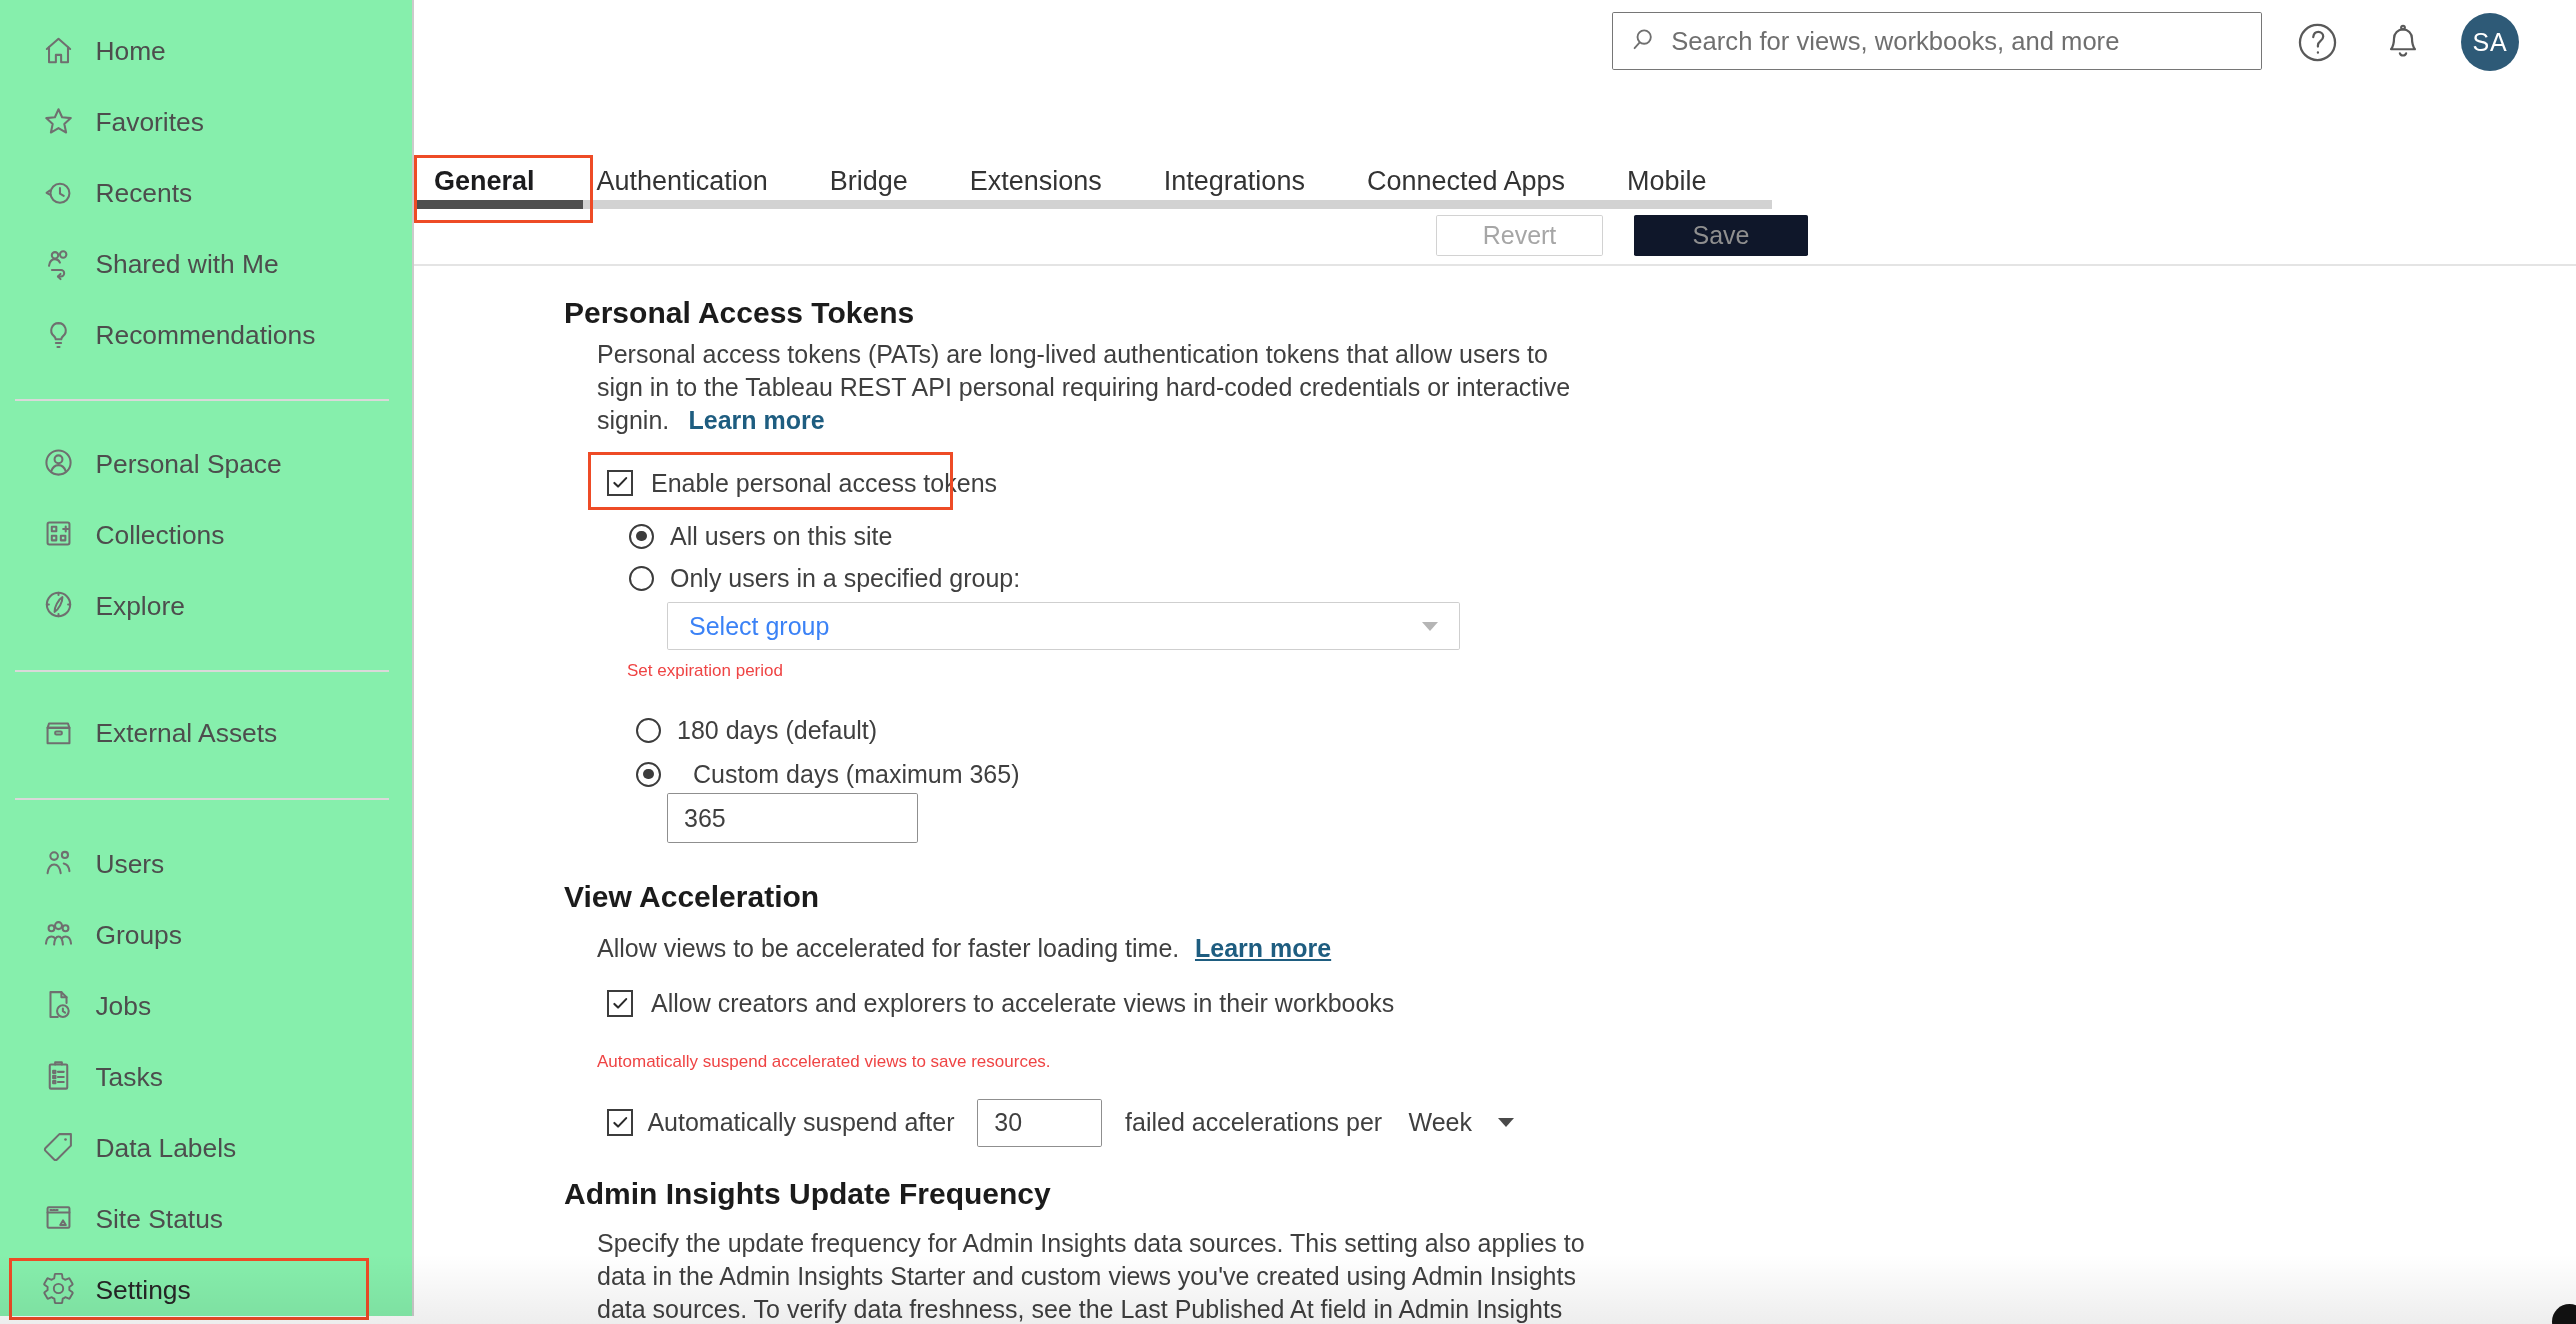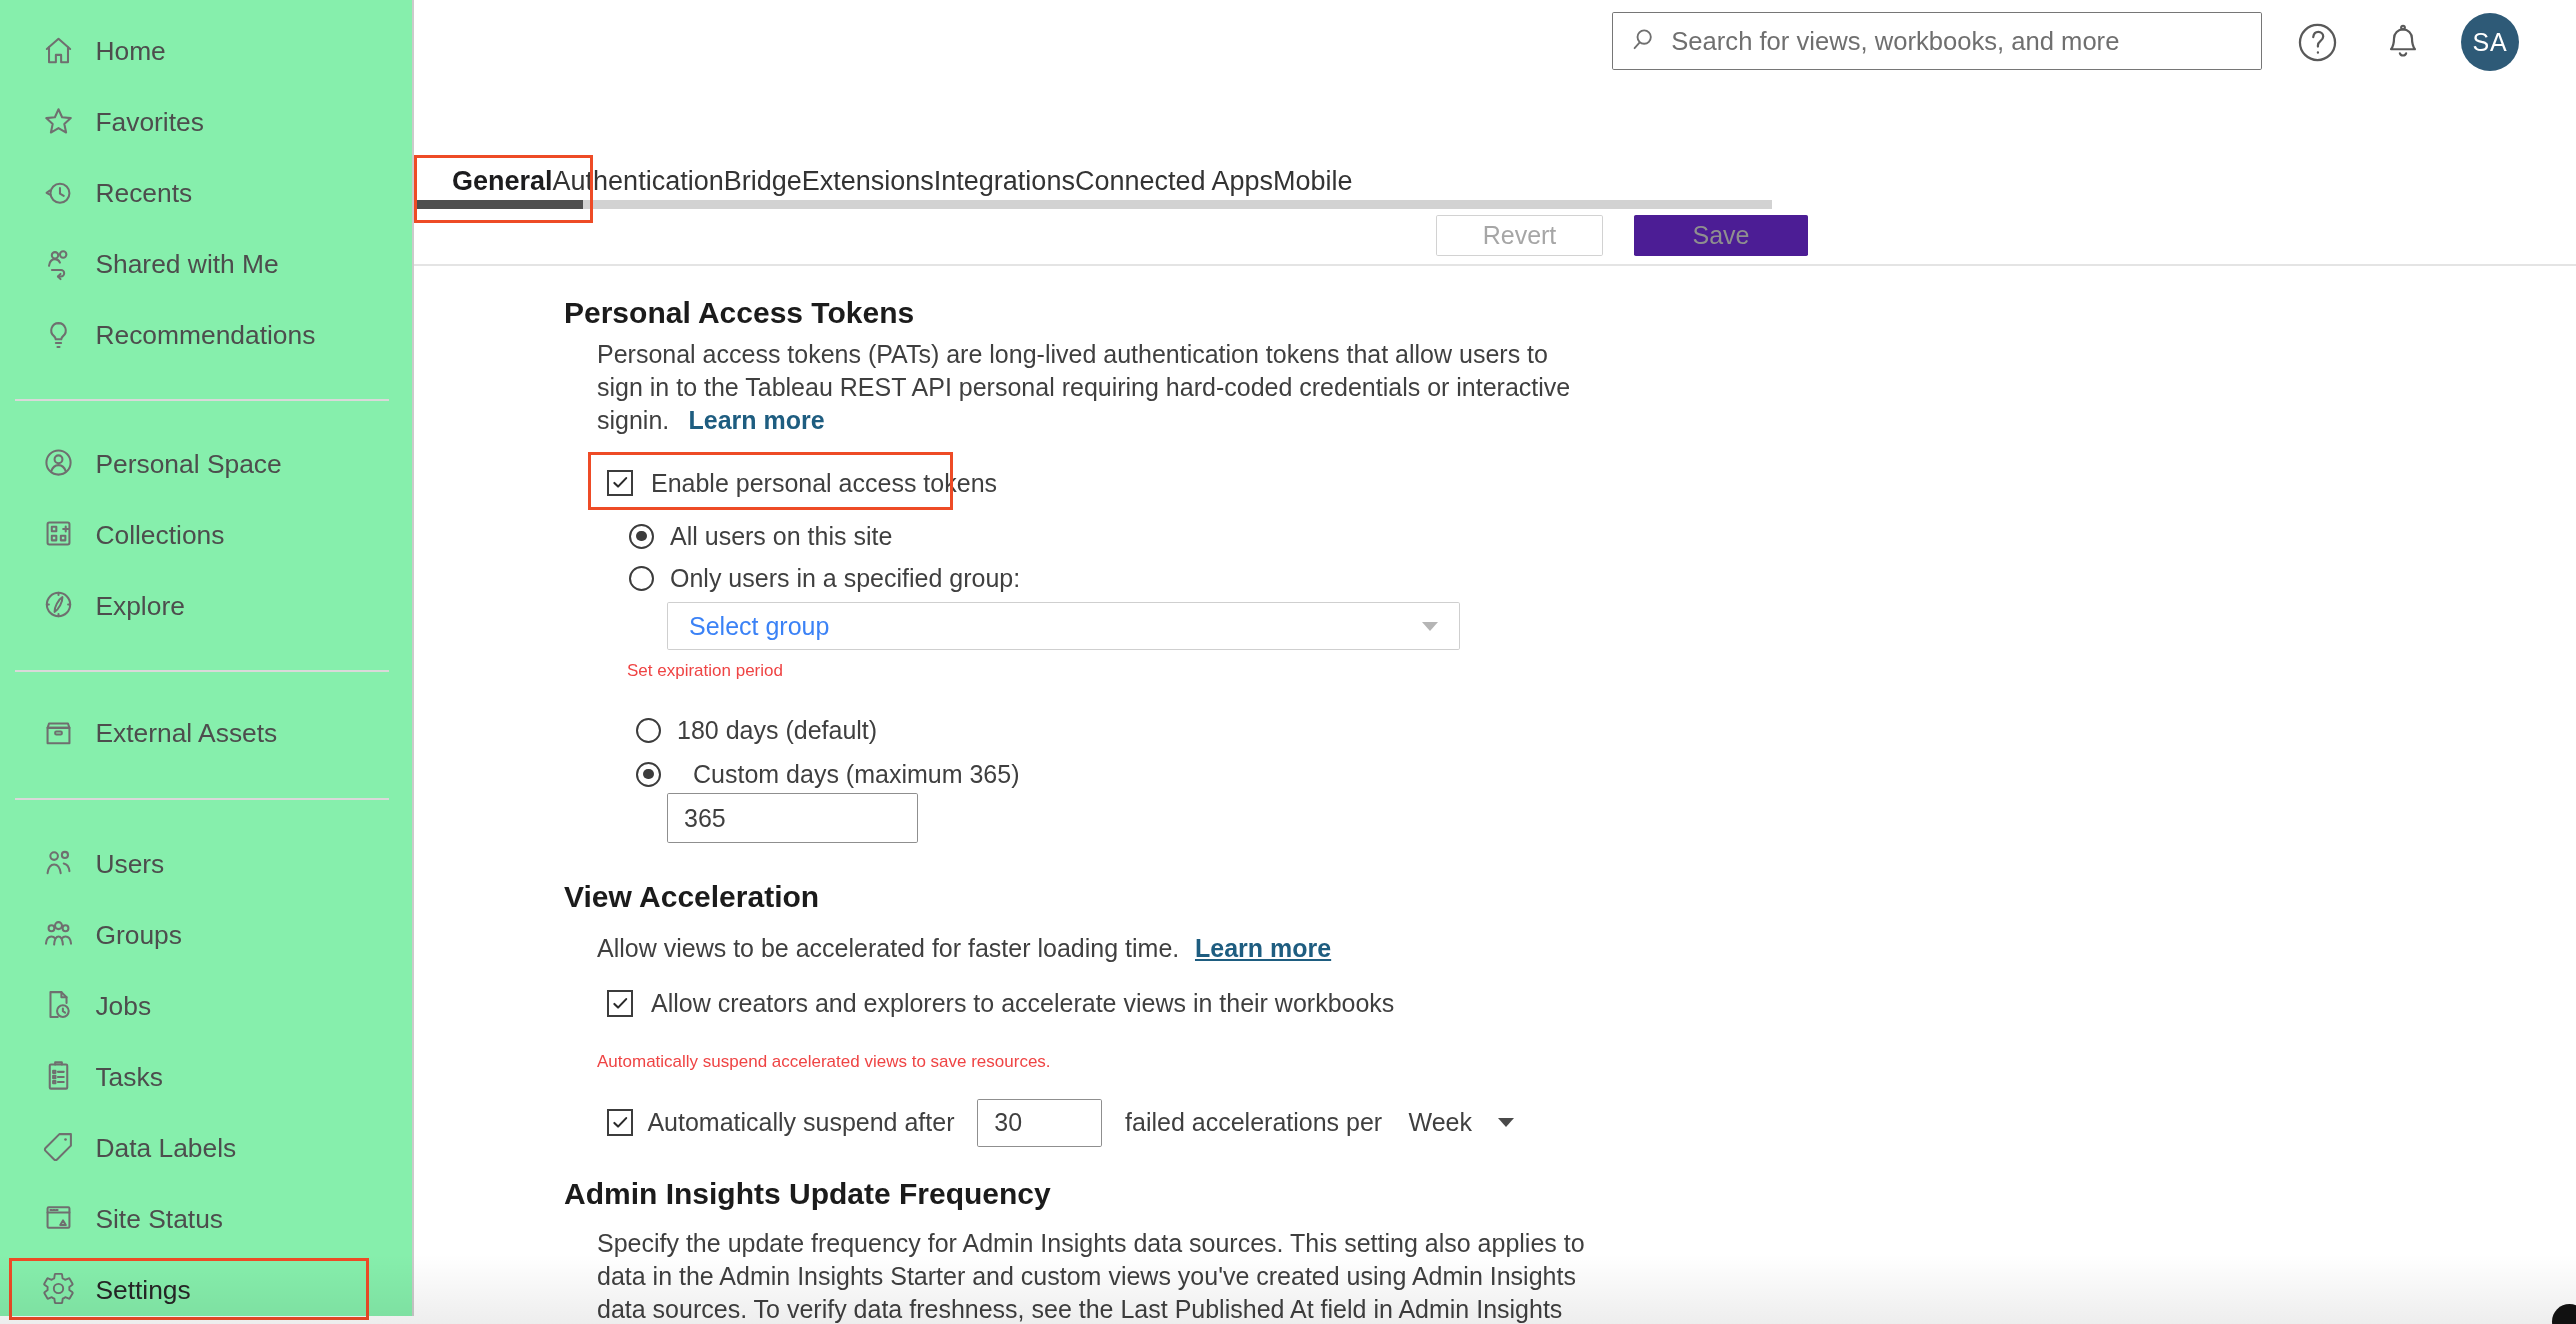--- a/index.html
+++ b/index.html
@@ -36,33 +36,33 @@
     font-family:"Liberation Sans","DejaVu Sans",sans-serif;background:transparent;
   }
   .search-box input::placeholder{color:#6f6f6f;opacity:1;}
   .top-icon{position:absolute;cursor:pointer;}
   .avatar{
     position:absolute;left:2461px;top:13.2px;width:58px;height:58px;border-radius:50%;
     display:flex;align-items:center;justify-content:center;cursor:pointer;
   }
   .avatar span{color:#ffffff;font-size:25px;letter-spacing:0.9px;}
   
-  .tabs{position:absolute;left:452px;top:166px;display:flex;}
+  .tabs{position:absolute;left:434px;top:166px;display:flex;gap:62px;}
   .tab{font-size:27px;color:#333333;cursor:pointer;white-space:nowrap;}
   .tab.active{font-weight:bold;color:#1c1c1e;}
   .tab-underline{position:absolute;left:414px;top:200px;width:1358px;height:8.8px;background:#d2d2d2;}
   .tab-underline-active{position:absolute;left:414px;top:200px;width:169px;height:8.8px;background:#4e4e4e;}
   .hairline{position:absolute;left:414px;top:264px;width:2162px;height:1.8px;background:#e4e4e4;}
   
   .btn{
     position:absolute;height:41px;box-sizing:border-box;border-radius:1.8px;
     font-size:25px;display:flex;align-items:center;justify-content:center;cursor:default;
   }
   .btn-revert{left:1436px;top:215px;width:167px;background:#ffffff;border:1.8px solid #d2d2d2;color:#a6a6a6;}
-  .btn-save{left:1634px;top:215px;width:174px;background:#4c1d95;border:none;color:#8f8f8f;}
+  .btn-save{left:1634px;top:215px;width:174px;background:#0f172a;border:none;color:#8f8f8f;}
   
   .sec-title{position:absolute;font-size:30px;font-weight:bold;color:#1b1b1b;white-space:nowrap;}
   .para{position:absolute;font-size:25px;line-height:33px;color:#3f3f3f;white-space:nowrap;}
   .inline-label{position:absolute;font-size:17px;color:#ef4444;white-space:nowrap;}
   a.learnmore{color:#1e5d80;font-weight:bold;text-decoration:none;cursor:pointer;}
   a.learnmore.u{text-decoration:underline;}
   
   .row{position:absolute;display:flex;align-items:center;}
   .row .txt{font-size:25px;color:#3f3f3f;white-space:nowrap;}
   .checkbox{

